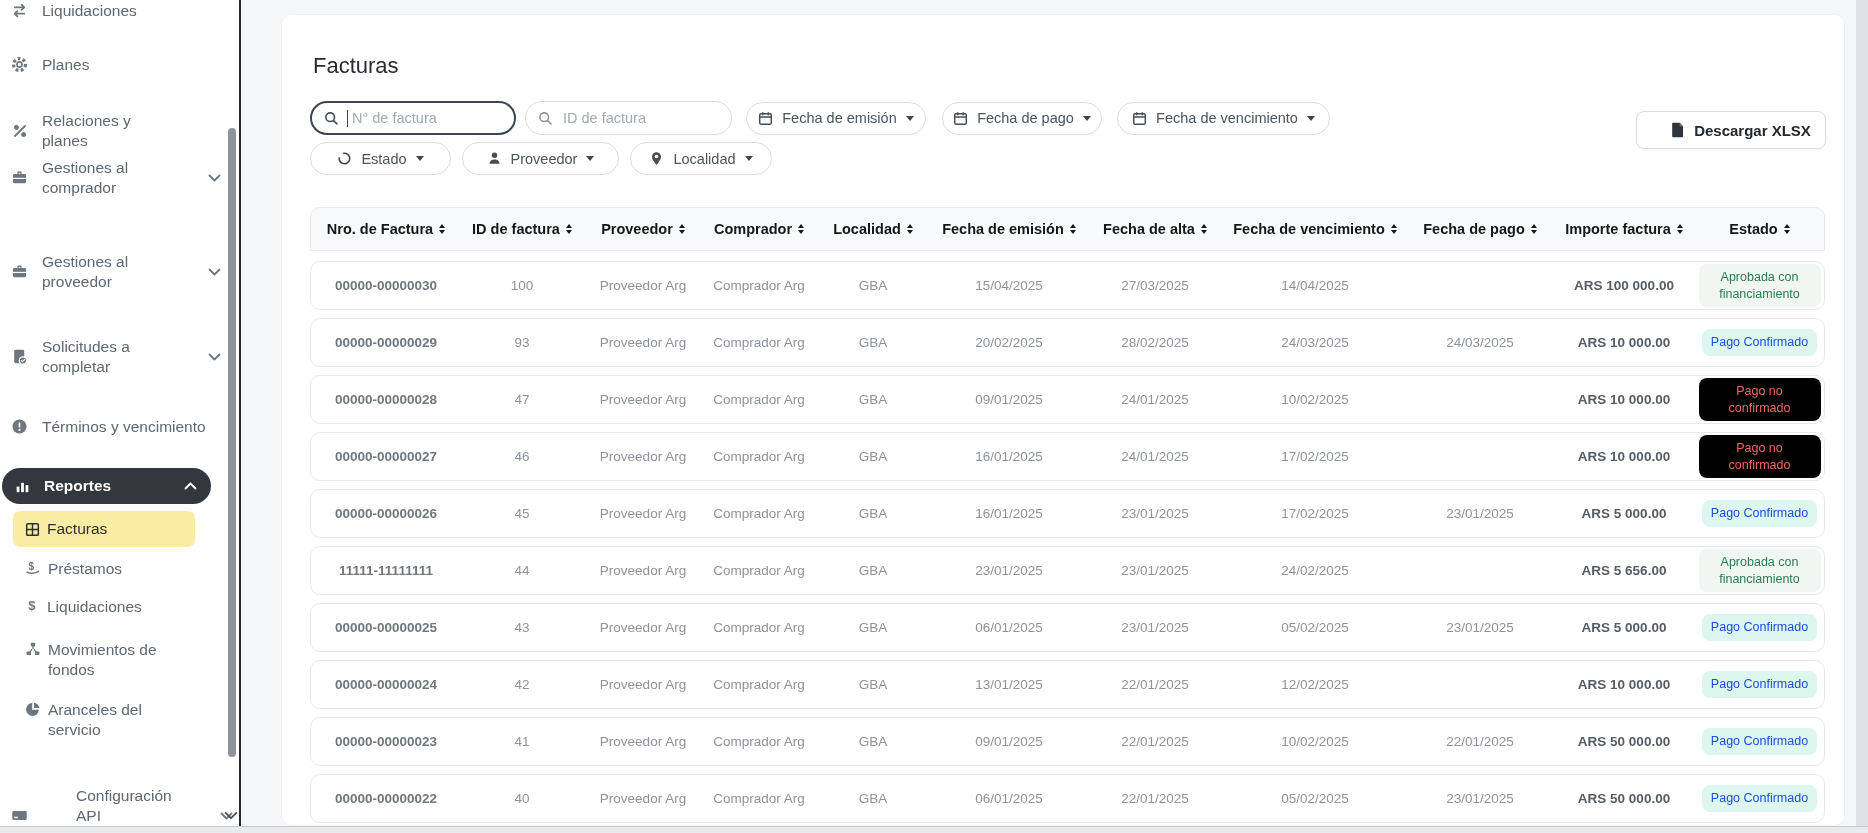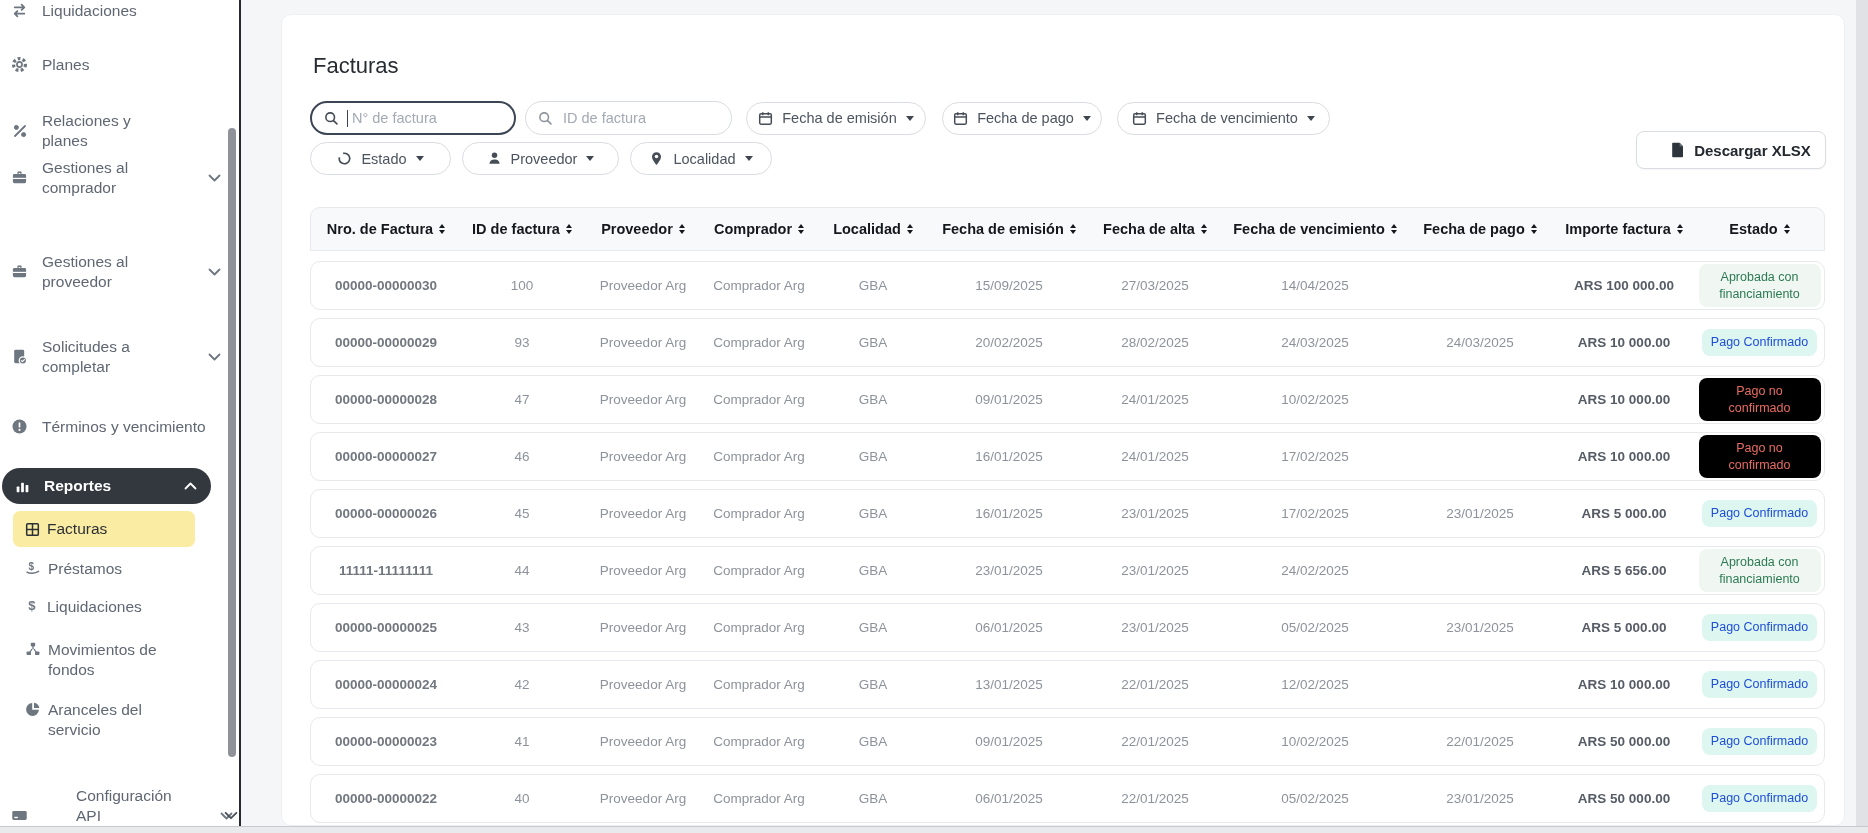--- a/index.html
+++ b/index.html
@@ -36,21 +36,21 @@
   .frow1{top:86px;}
   .frow2{top:127px;}
   .pill{height:33px;border:1px solid #d9dce1;border-radius:17px;background:#fff;display:flex;align-items:center;justify-content:center;gap:9px;box-sizing:border-box;cursor:pointer;color:#4c545e;font-size:14.5px;}
   .pill .ic{color:#464d56;}
   .caret{width:0;height:0;border-left:4.5px solid transparent;border-right:4.5px solid transparent;border-top:5.5px solid #3f464f;}
   .search-pill{height:34px;border:1px solid #d9dce1;border-radius:17px;background:#fff;display:flex;align-items:center;gap:8px;padding:0 12px;box-sizing:border-box;}
   .search-pill.focused{border:2px solid #3c4554;}
   .search-pill input{border:none;outline:none;font-size:14.5px;color:#3c4350;width:120px;background:transparent;font-family:inherit;}
   .search-pill input::placeholder{color:#a3aab3;}
   .cursor-bar{width:1px;height:17px;background:#3c4554;margin-right:-6px;}
-  .dl-btn{position:absolute;left:1354px;top:116px;width:190px;height:38px;background:#fff;border:1px solid #d9dce1;border-radius:8px;display:flex;align-items:center;justify-content:center;gap:9px;box-sizing:border-box;cursor:pointer;box-shadow:0 1px 2px rgba(0,0,0,.04);padding-left:20px;}
+  .dl-btn{position:absolute;left:1354px;top:96px;width:190px;height:38px;background:#fff;border:1px solid #d9dce1;border-radius:8px;display:flex;align-items:center;justify-content:center;gap:9px;box-sizing:border-box;cursor:pointer;box-shadow:0 1px 2px rgba(0,0,0,.04);padding-left:20px;}
   .dl-btn .lbl{font-size:15px;font-weight:700;color:#23282e;}
   
   .tgrid{display:grid;grid-template-columns:150px 122px 120px 112px 116px 156px 136px 184px 146px 142px 1fr;align-items:center;}
   .thead{position:absolute;left:28px;top:192px;width:1515px;height:44px;background:#f8f9fa;border:1px solid #e7e9ed;border-radius:10px 10px 0 0;box-sizing:border-box;}
   .thead .hcell{display:flex;align-items:center;justify-content:center;gap:6px;font-size:14.5px;font-weight:700;color:#14171c;cursor:pointer;}
   .sort{display:inline-flex;flex-direction:column;gap:2px;}
   .sort .up{width:0;height:0;border-left:3.5px solid transparent;border-right:3.5px solid transparent;border-bottom:4.5px solid #14171c;}
   .sort .dn{width:0;height:0;border-left:3.5px solid transparent;border-right:3.5px solid transparent;border-top:4.5px solid #14171c;}
   .rows{position:absolute;left:28px;top:246px;width:1515px;}
   .trow{height:49px;background:#fff;border:1px solid #e7e9ec;border-radius:10px;box-sizing:border-box;margin-bottom:8px;cursor:pointer;}
@@ -428,21 +428,21 @@
       </div>
     </div>
 
   <div class="rows" id="table-rows">
       <div class="trow tgrid">
         <div class="tcell cell-nro">00000-00000030</div>
         <div class="tcell">100</div>
         <div class="tcell">Proveedor Arg</div>
         <div class="tcell">Comprador Arg</div>
         <div class="tcell">GBA</div>
-        <div class="tcell">15/09/2025</div>
+        <div class="tcell">15/04/2025</div>
         <div class="tcell">27/03/2025</div>
         <div class="tcell">14/04/2025</div>
         <div class="tcell"></div>
         <div class="tcell cell-importe">ARS 100 000.00</div>
         <div class="tcell"><span class="badge badge-aprobada">Aprobada con financiamiento</span></div>
       </div>
       <div class="trow tgrid">
         <div class="tcell cell-nro">00000-00000029</div>
         <div class="tcell">93</div>
         <div class="tcell">Proveedor Arg</div>

